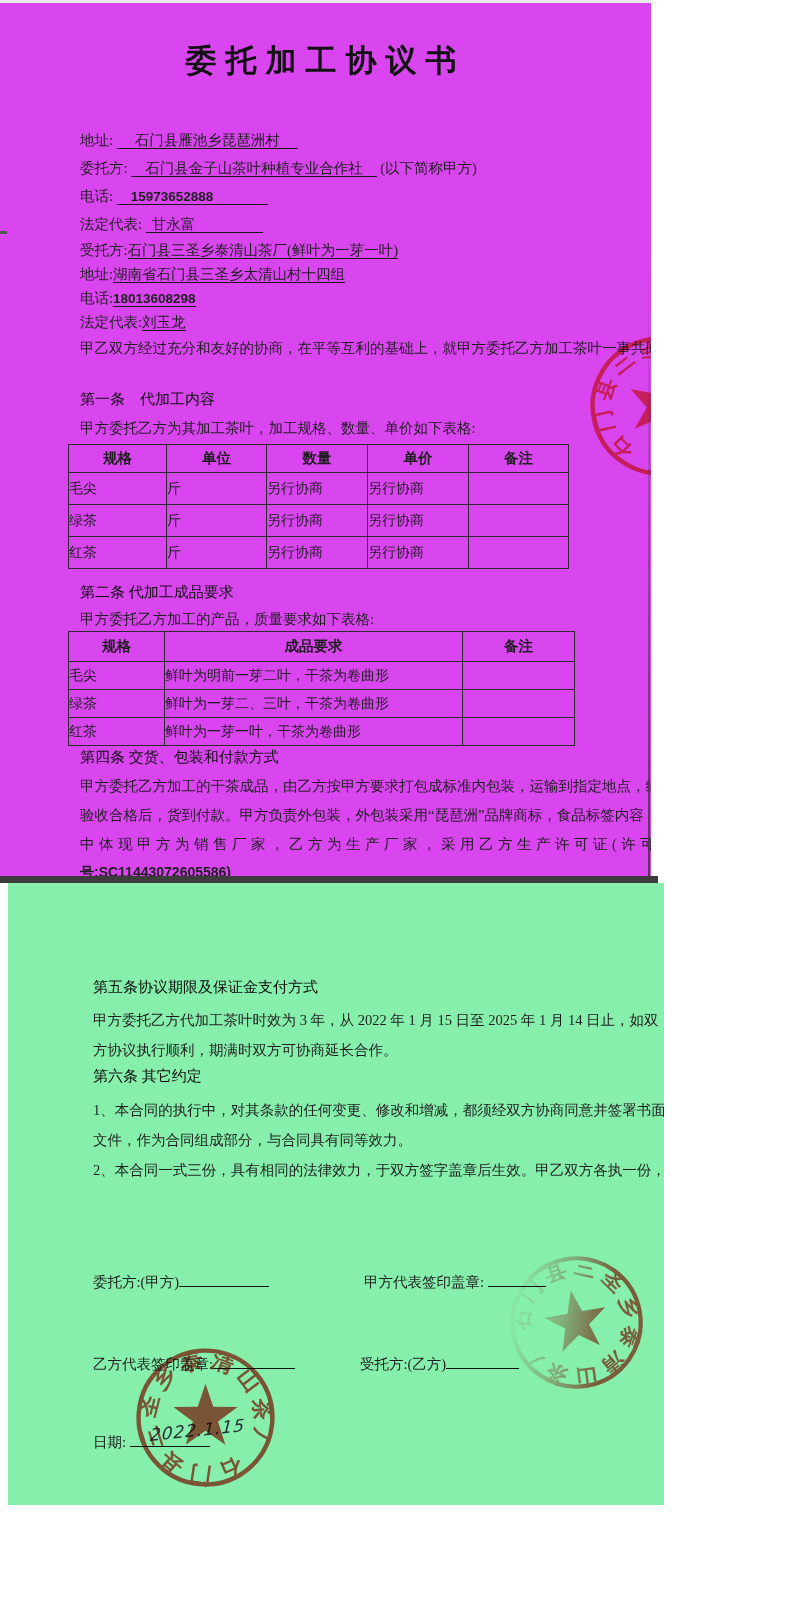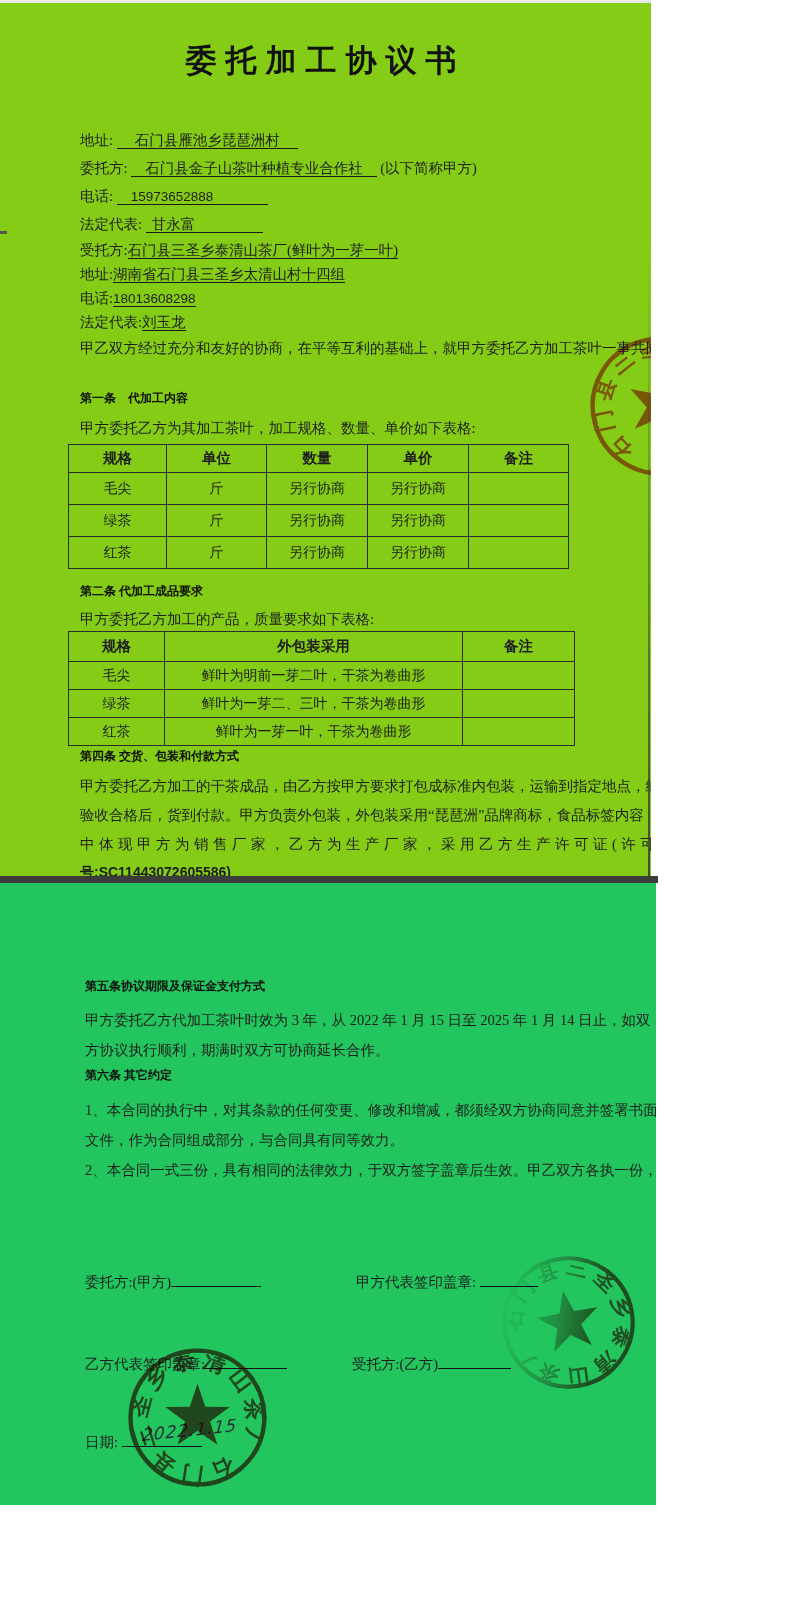--- a/index.html
+++ b/index.html
@@ -1,43 +1,43 @@
 <!DOCTYPE html>
 <html><head>
 <meta charset="utf-8">
 <style>
   *{margin:0;padding:0;box-sizing:border-box}
   html,body{width:800px;height:1600px;background:#ffffff;overflow:hidden}
   body{position:relative;font-family:"Liberation Serif","DejaVu Serif",serif;color:#1e1e1e}
   .page{position:absolute;overflow:hidden}
-  #page1{left:0;top:0;width:651px;height:877px;background:#84cc16}
-  #page2{left:0;top:883px;width:656px;height:622px;background:#22c55e}
+  #page1{left:0;top:0;width:651px;height:877px;background:#d946ef}
+  #page2{left:8px;top:883px;width:656px;height:622px;background:#86efac}
   .top-edge{position:absolute;left:0;top:0;width:654px;height:3px;background:#e7e7e7}
   .right-edge{position:absolute;left:648px;top:250px;width:2px;height:627px;
     background:linear-gradient(to bottom,rgba(90,90,90,0),rgba(60,60,60,.9))}
   .dark-bar{position:absolute;left:0;top:876px;width:658px;height:7px;background:#3c3c3c}
   .edge-tick{position:absolute;left:0;top:231px;width:7px;height:3px;background:#555}
   .pink-line{position:absolute;left:0;top:677px;width:100%;height:2px;background:rgba(238,190,190,.55)}
 
   .title{position:absolute;left:0;top:40px;width:100%;text-align:center;
     font-size:31px;font-weight:bold;letter-spacing:9px;color:#111;
     font-family:"Liberation Sans","DejaVu Sans",sans-serif}
 
   .blk{position:absolute;left:80px;width:540px;font-size:14.5px;white-space:nowrap}
   .line{line-height:28px;height:28px}
   .fA .frow{height:28px;line-height:28px}
   .fB .frow{height:24px;line-height:24px}
   .u{border-bottom:1.4px solid #1a1a1a;padding:0 4px}
   .uv{border-bottom:1.4px solid #1a1a1a}
-  .num{font-family:"Liberation Sans","DejaVu Sans",sans-serif;font-weight:normal;font-size:13.5px}
-  .sec{font-weight:bold;font-size:12px;color:#0e0e0e}
+  .num{font-family:"Liberation Sans","DejaVu Sans",sans-serif;font-weight:bold;font-size:13.5px}
+  .sec{font-weight:normal;font-size:15px;color:#0e0e0e}
   .spread{letter-spacing:4.5px}
 
   table.t{border-collapse:collapse;table-layout:fixed;margin-left:-12px;
-    font-size:14px;text-align:center;background:transparent}
+    font-size:14px;background:transparent}
   table.t th{font-size:14.5px;font-weight:bold}
   table.t th,table.t td{border:1px solid #2c2c2c;padding:0;vertical-align:middle}
   #t1 th{height:28px}#t1 td{height:32px}
   #t2 th{height:30px}#t2 td{height:28px}
 
   .sig{position:absolute;font-size:14.5px;white-space:nowrap}
   .sline{display:inline-block;border-bottom:1.5px solid #141414;height:15px;vertical-align:baseline}
   .hand{position:absolute;left:20px;top:-12px;font-family:"DejaVu Sans",sans-serif;
     font-style:italic;font-size:17px;color:#272e38;transform:rotate(-6deg) skewX(-10deg);letter-spacing:1px}
 
@@ -147,21 +147,21 @@
   <div class="blk" style="top:631px">
     <table class="t" id="t2">
       <colgroup>
           <col style="width:96px">
           <col style="width:298px">
           <col style="width:112px">
         </colgroup>
       <tbody>
           <tr>
         <th>规格</th>
-        <th>外包装采用</th>
+        <th>成品要求</th>
         <th>备注</th>
       </tr>
       <tr>
         <td>毛尖</td>
         <td>鲜叶为明前一芽二叶，干茶为卷曲形</td>
         <td></td>
       </tr>
       <tr>
         <td>绿茶</td>
         <td>鲜叶为一芽二、三叶，干茶为卷曲形</td>

